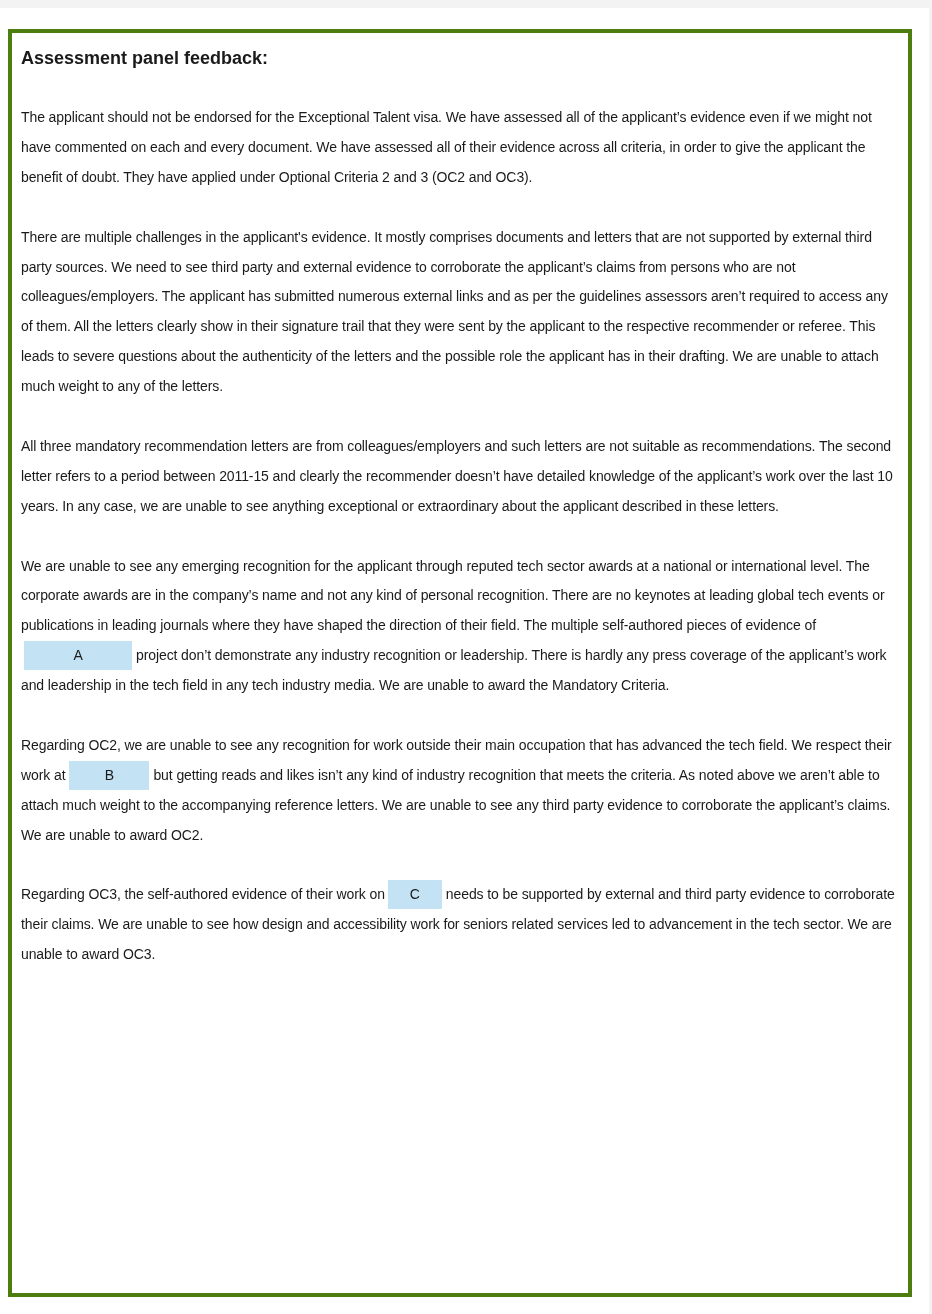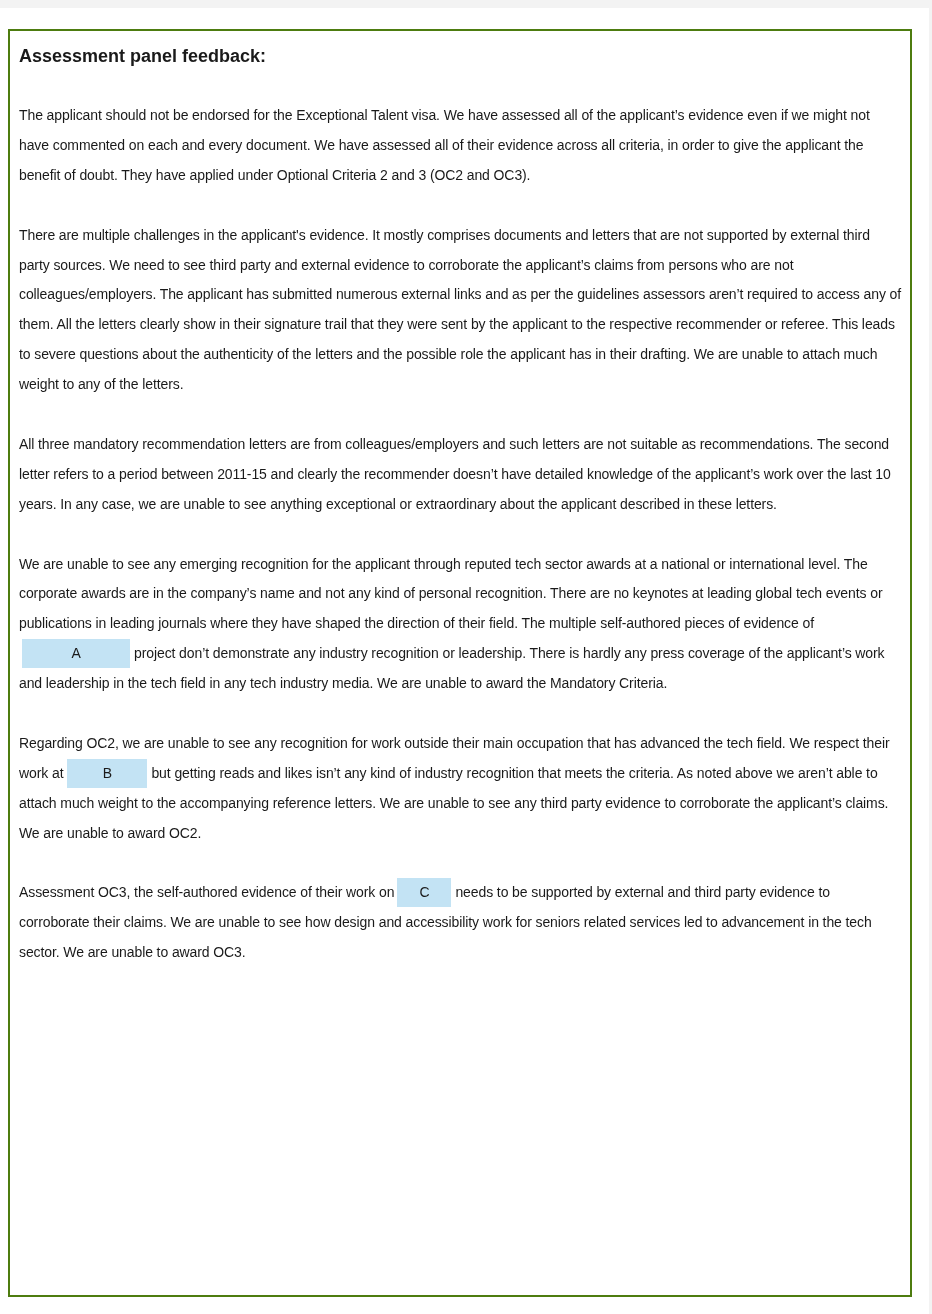--- a/index.html
+++ b/index.html
@@ -4,21 +4,21 @@
 <style>
   html, body { margin: 0; padding: 0; }
   body {
     width: 932px; height: 1314px; background: #ffffff; position: relative; overflow: hidden;
     font-family: "Liberation Sans", sans-serif; color: #1a1a1a;
   }
   .top-strip { position: absolute; left: 0; top: 0; width: 932px; height: 8px; background: #f3f3f3; }
   .right-strip { position: absolute; right: 0; top: 8px; width: 3px; height: 1306px; background: #f3f3f3; }
   .box {
     position: absolute; left: 8px; top: 29px; width: 904px; height: 1268px;
-    border: 2px solid #4d7c0f; box-sizing: border-box;
+    border: 4px solid #4d7c0f; box-sizing: border-box;
     padding: 10px 8px 0 9px;
   }
   .heading { font-weight: bold; font-size: 18px; line-height: 30px; margin: 0 0 30px 0; }
   .para { font-size: 14px; line-height: 29.9px; margin: 0 0 29.9px 0; letter-spacing: -0.1px; }
   .para:last-child { margin-bottom: 0; }
   .redact {
     display: inline-block; background: #c3e3f4; text-align: center; line-height: 29px;
     height: 29px; vertical-align: top; color: #1a1a1a;
   }
   .redact-a { width: 108px; margin: 0 4px 0 3px; }
@@ -37,15 +37,15 @@
   <p class="para">The applicant should not be endorsed for the Exceptional Talent visa. We have assessed all of the applicant’s evidence even if we might not have commented on each and every document. We have assessed all of their evidence across all criteria, in order to give the applicant the benefit of doubt. They have applied under Optional Criteria 2 and 3 (OC2 and OC3).</p>
 
   <p class="para">There are multiple challenges in the applicant's evidence. It mostly comprises documents and letters that are not supported by external third party sources. We need to see third party and external evidence to corroborate the applicant’s claims from persons who are not colleagues/employers. The applicant has submitted numerous external links and as per the guidelines assessors aren’t required to access any of them. All the letters clearly show in their signature trail that they were sent by the applicant to the respective recommender or referee. This leads to severe questions about the authenticity of the letters and the possible role the applicant has in their drafting. We are unable to attach much weight to any of the letters.</p>
 
   <p class="para">All three mandatory recommendation letters are from colleagues/employers and such letters are not suitable as recommendations. The second letter refers to a period between 2011-15 and clearly the recommender doesn’t have detailed knowledge of the applicant’s work over the last 10 years. In any case, we are unable to see anything exceptional or extraordinary about the applicant described in these letters.</p>
 
   <p class="para"><span>We are unable to see any emerging recognition for the applicant through reputed tech sector awards at a national or international level. The corporate awards are in the company’s name and not any kind of personal recognition. There are no keynotes at leading global tech events or publications in leading journals where they have shaped the direction of their field. The multiple self-authored pieces of evidence of</span><span class="redact redact-a">A</span><span>project don’t demonstrate any industry recognition or leadership. There is hardly any press coverage of the applicant’s work and leadership in the tech field in any tech industry media. We are unable to award the Mandatory Criteria.</span></p>
 
   <p class="para"><span>Regarding OC2, we are unable to see any recognition for work outside their main occupation that has advanced the tech field. We respect their work at</span><span class="redact redact-b">B</span><span>but getting reads and likes isn’t any kind of industry recognition that meets the criteria. As noted above we aren’t able to attach much weight to the accompanying reference  letters. We are unable to see any third party evidence to corroborate the applicant’s claims. We are unable to award OC2.</span></p>
 
-  <p class="para"><span>Assessment OC3, the self-authored evidence of their work on</span><span class="redact redact-c">C</span><span>needs to be supported by external and third party evidence to corroborate their claims. We are unable to see how design and accessibility work for seniors related services led to advancement in the tech sector. We are unable to award OC3.</span></p>
+  <p class="para"><span>Regarding OC3, the self-authored evidence of their work on</span><span class="redact redact-c">C</span><span>needs to be supported by external and third party evidence to corroborate their claims. We are unable to see how design and accessibility work for seniors related services led to advancement in the tech sector. We are unable to award OC3.</span></p>
 
 </div>
 
 </body></html>

